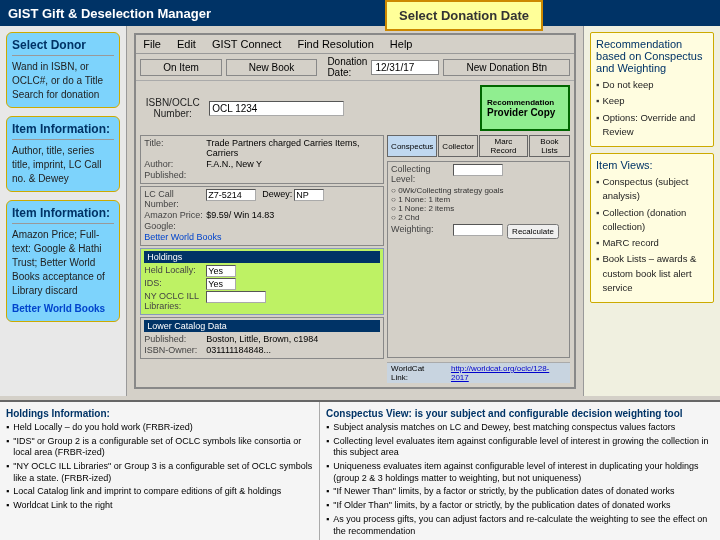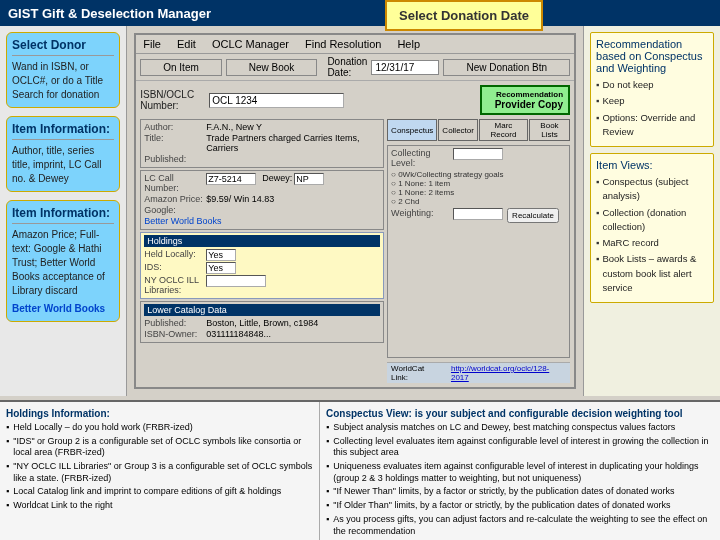--- a/index.html
+++ b/index.html
@@ -142,40 +142,40 @@
     
     .form-row {
       display: flex;
       align-items: center;
       gap: 4px;
       font-size: 10px;
     }
 
     .form-label {
       width: 65px;
-      text-align: left;
+      text-align: center;
       color: #222;
       flex-shrink: 0;
     }
 
     .form-input {
       border: 1px inset #aaa;
       background: white;
       padding: 1px 2px;
       font-size: 10px;
       flex: 1;
     }
 
     
     .rec-box {
       background: #ffffc0;
       border: 2px solid #ff9900;
-      padding: 3px 5px;
+      padding: 11px 5px;
       font-size: 10px;
-      text-align: right;
+      text-align: left;
       font-weight: bold;
       width: 90px;
       flex-shrink: 0;
     }
 
     .rec-green {
       background: #90ee90;
       border-color: #006600;
     }
 
@@ -229,21 +229,21 @@
     .section-header {
       background: #003366;
       color: white;
       font-size: 9px;
       padding: 1px 3px;
       margin-bottom: 2px;
     }
 
     
     .holdings-section {
-      background: #fef9c3;
+      background: #bef264;
       border: 1px solid #8899bb;
       padding: 2px 3px;
       font-size: 9px;
     }
 
     
     .bottom-strip {
       background: #c8d4e0;
       border-top: 1px solid #aaa;
       padding: 1px 4px;
@@ -392,21 +392,21 @@
     </div>
   </div>
 
   <div style="flex:1; padding:3px; display:flex; flex-direction:column;">
     <div class="app-window">
 
 
       <div class="menu-bar">
         <span class="menu-item">File</span>
         <span class="menu-item">Edit</span>
-        <span class="menu-item">OCLC Manager</span>
+        <span class="menu-item">GIST Connect</span>
         <span class="menu-item">Find Resolution</span>
         <span class="menu-item">Help</span>
       </div>
 
       <div class="toolbar">
         <button class="toolbar-btn">On Item</button>
         <button class="toolbar-btn">New Book</button>
         <span style="margin-left:6px; font-size:10px;">Donation Date:</span>
         <input class="toolbar-input" type="text" value="12/31/17" style="">
         <button class="toolbar-btn">New Donation Btn</button>
@@ -422,26 +422,26 @@
             <div style="font-size:8px;">Recommendation</div>
             <div>Provider Copy</div>
           </div>
         </div>
 
         <div class="content-columns">
 
           <div class="col-left">
             <div class="field-box">
               <div class="field-row">
+                <span class="field-name">Title:</span>
+                <span class="field-val">Trade Partners charged Carries Items, Carriers</span>
+              </div>
+              <div class="field-row">
                 <span class="field-name">Author:</span>
                 <span class="field-val">F.A.N., New Y</span>
-              </div>
-              <div class="field-row">
-                <span class="field-name">Title:</span>
-                <span class="field-val">Trade Partners charged Carries Items, Carriers</span>
               </div>
               <div class="field-row">
                 <span class="field-name">Published:</span>
                 <span class="field-val"></span>
               </div>
             </div>
 
             <div class="field-box">
               <div class="field-row">
                 <span class="field-name">LC Call Number:</span>

